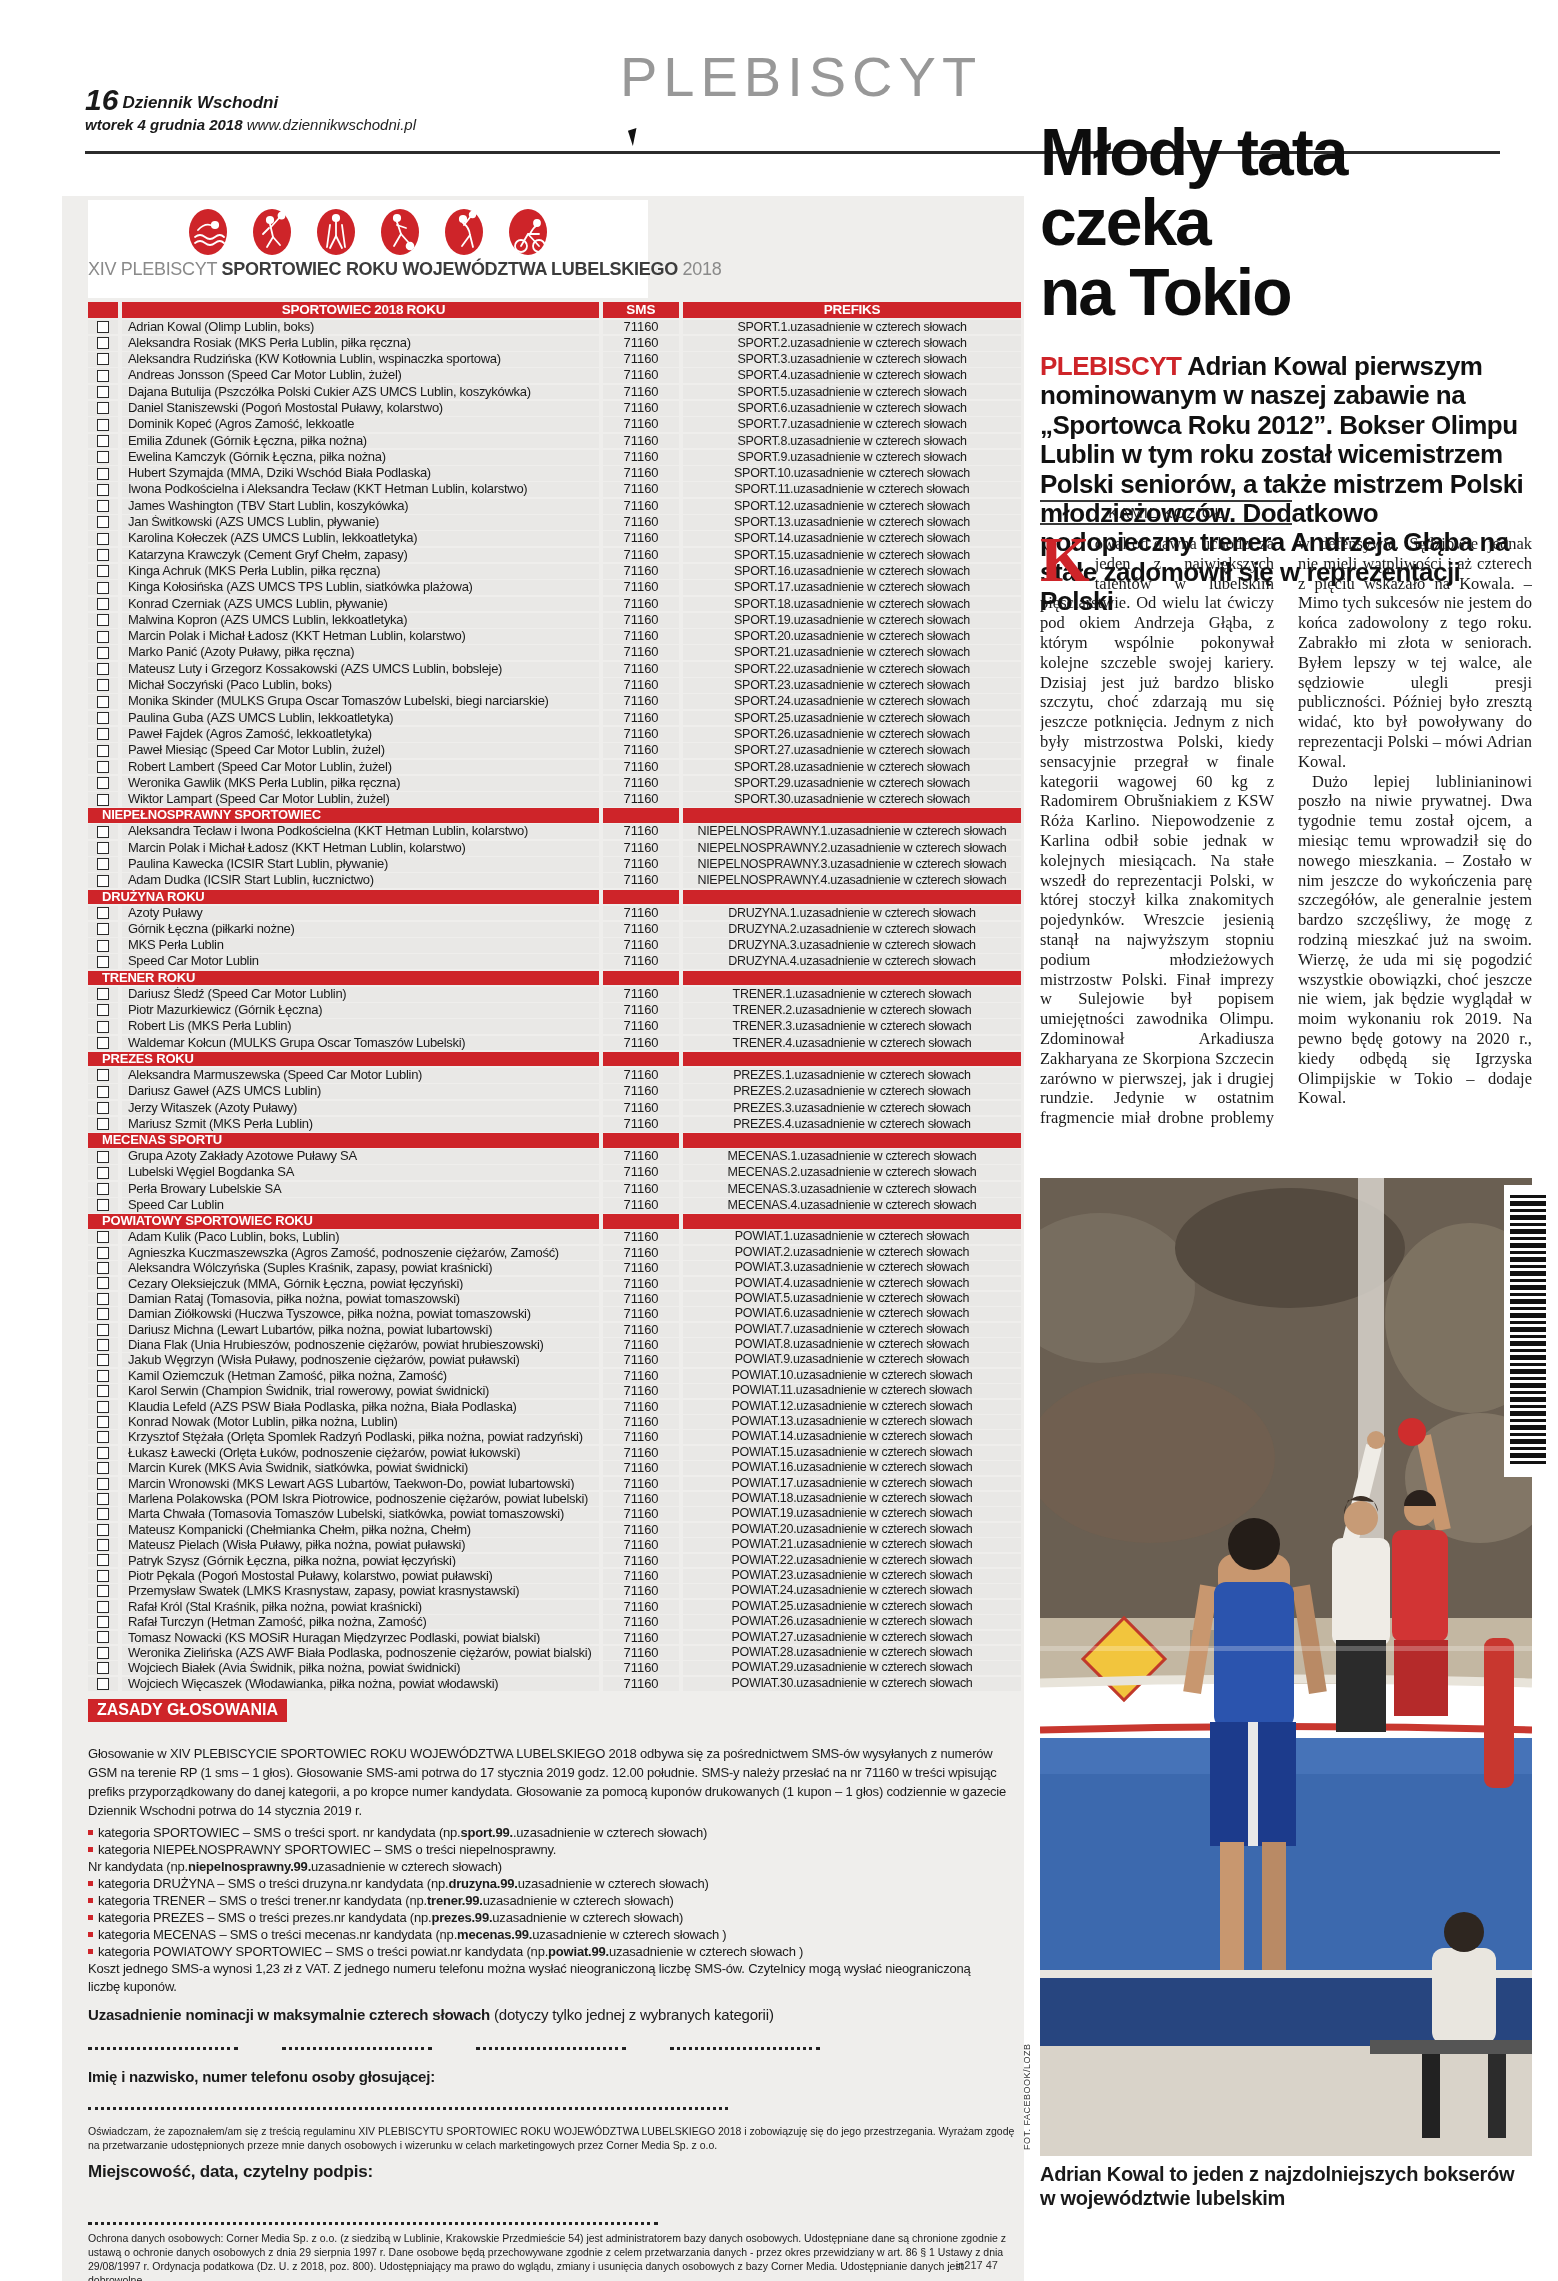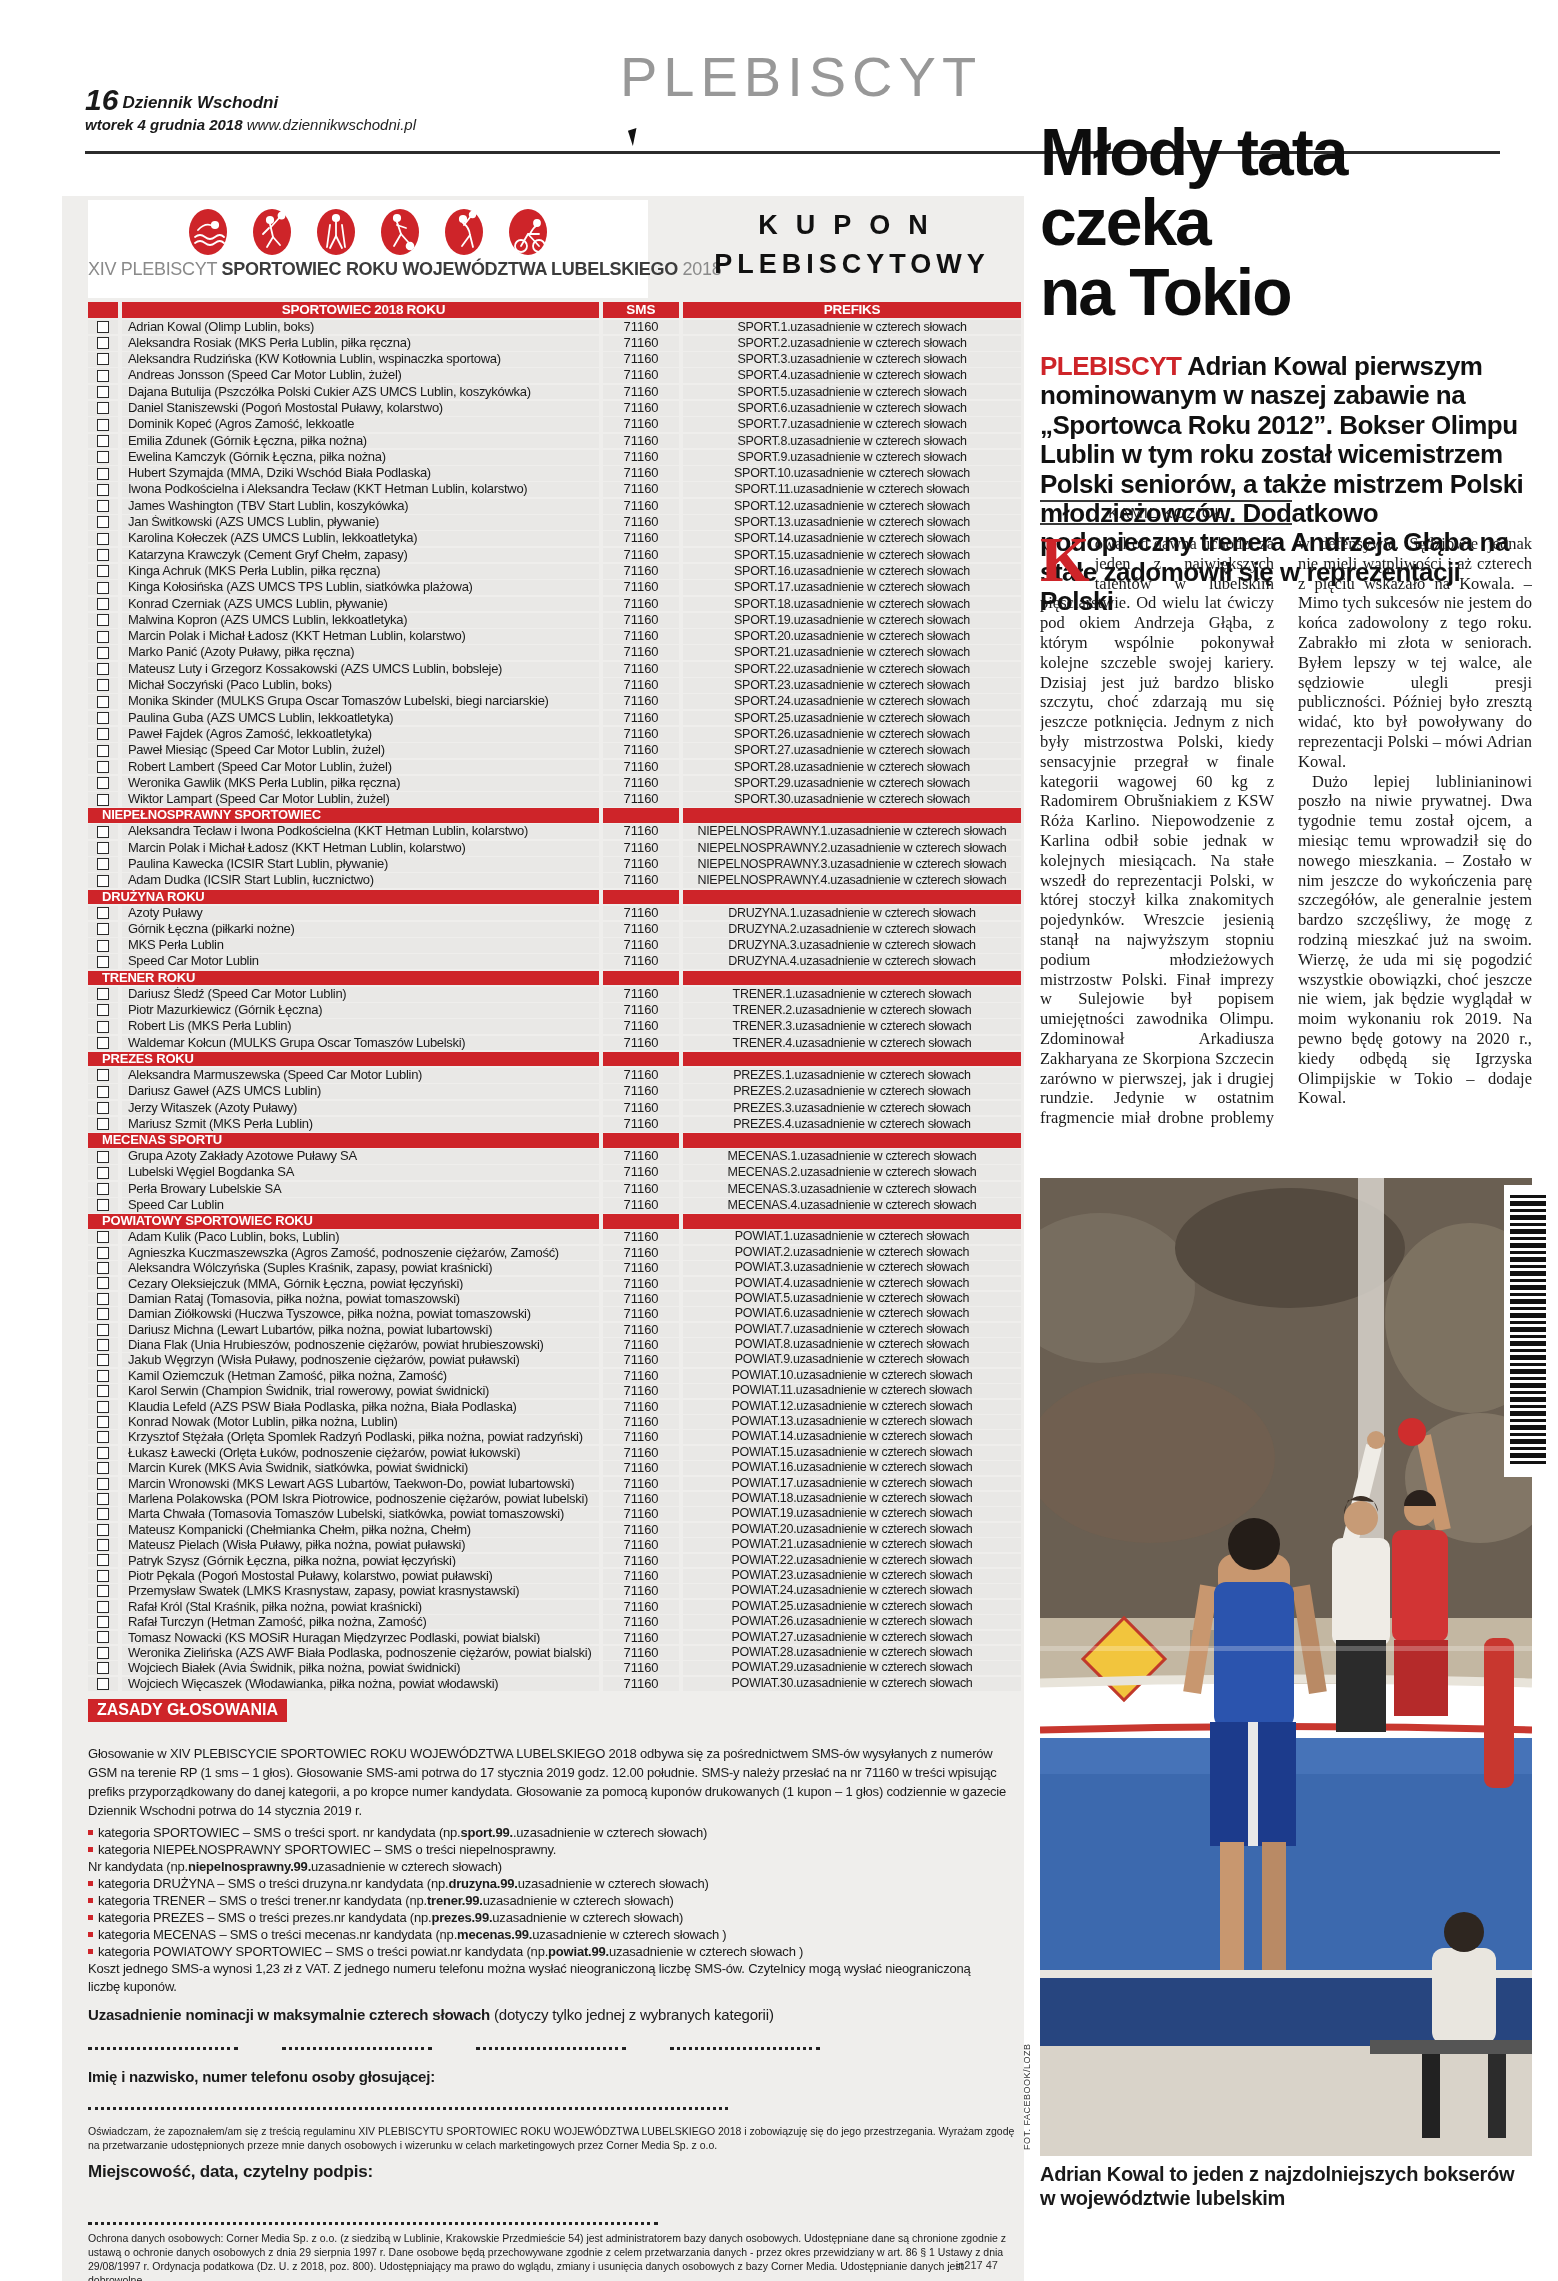--- a/index.html
+++ b/index.html
@@ -172,24 +172,20 @@
                 <path d="M13,38 l7,-12 11,0 M20,26 l11,12"></path>
                 <path d="M22,26 q3,-6 6,-8"></path>
                 <circle cx="29" cy="15" r="3" fill="#fff"></circle>
               </g>
             </svg>
           </div>
         <div class="edition-line">
           <span>XIV PLEBISCYT </span><b>SPORTOWIEC ROKU WOJEWÓDZTWA LUBELSKIEGO</b><span> 2018</span>
         </div>
       </div>
-      <div class="kupon">
-        <div class="k1">KUPON</div>
-        <div class="k2">PLEBISCYTOWY</div>
-      </div>
     </div>
 
     <div id="couponTable">
         <div class="t-row h-row">
           <div class="cell c-cb"></div>
           <div class="cell c-name" style="text-align: center;">SPORTOWIEC 2018 ROKU</div>
           <div class="cell c-sms">SMS</div>
           <div class="cell c-prefix">PREFIKS</div>
         </div>
         <div class="t-row r-sport">

